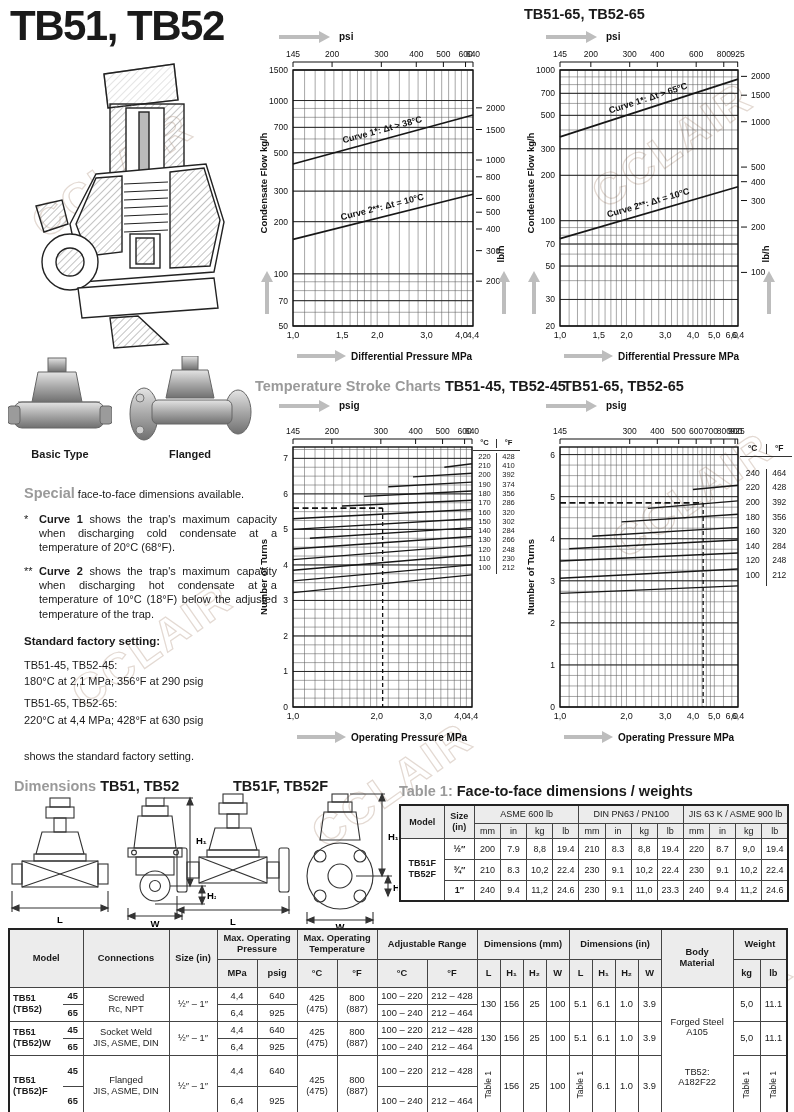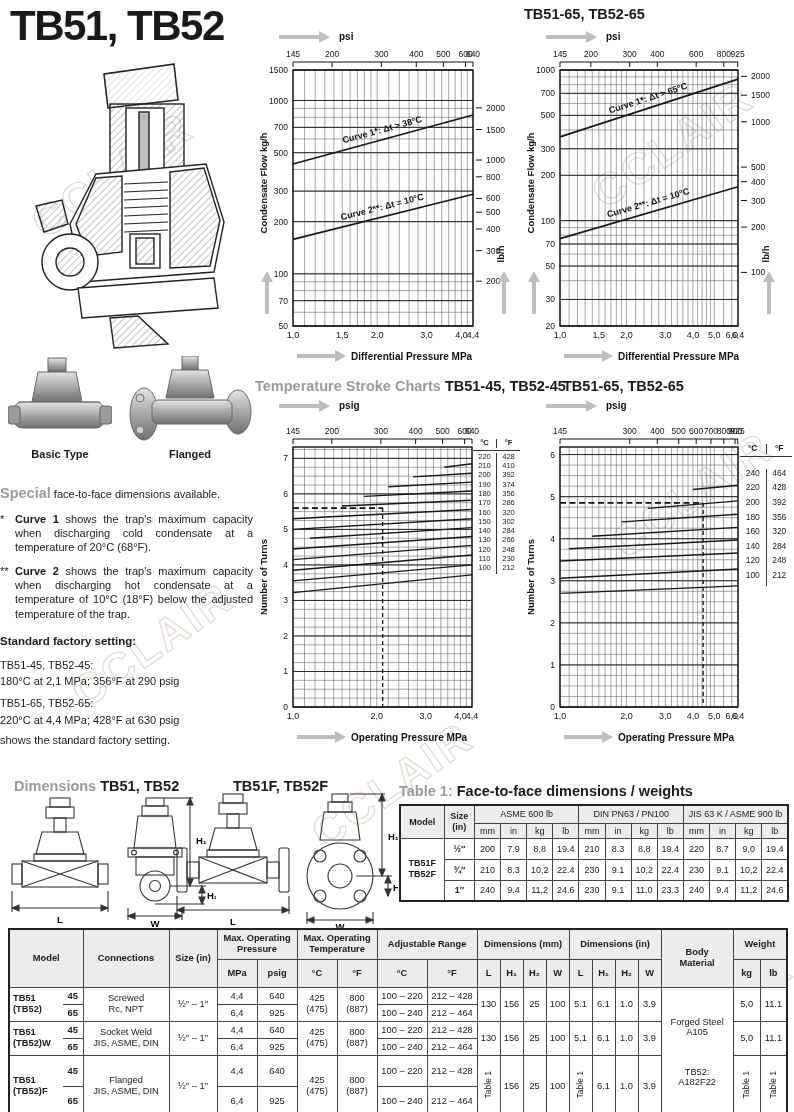--- a/index.html
+++ b/index.html
@@ -16,21 +16,21 @@
   .tscale{position:absolute;z-index:2}
   .ts-row{display:flex;line-height:1.15}
   .ts-row span{flex:1;text-align:center}
   .ts-row span + span{border-left:1px solid #333}
   .ts-head{font-weight:bold;border-bottom:1px solid #333;padding:2px 0 2px 0}
   
   #photos{left:8px;top:356px;width:250px;display:flex;gap:14px;z-index:1}
   .photo-wrap{display:flex;flex-direction:column;align-items:center}
   .caption{font-size:11px;font-weight:bold;margin-top:4px}
   
-  #notes{left:0;top:484px;width:253px;font-size:11px;line-height:1.3;z-index:1}
+  #notes{left:24px;top:484px;width:253px;font-size:11px;line-height:1.3;z-index:1}
   #notes .para{margin-bottom:9px;text-align:justify}
   .lead{color:#9a9a9a;font-weight:bold;font-size:14.5px}
   .mkpara{display:flex;margin-bottom:9px;text-align:justify}
   .mk{width:15px;flex:none}
   .bold{font-weight:bold}
   .factory-line{margin-bottom:2px}
   
   table{border-collapse:collapse;table-layout:fixed;background:#fff}
   th,td{border:1px solid #444;text-align:center;padding:0 1px;overflow:hidden}
   th{background:#ececec;font-weight:bold}
@@ -136,21 +136,21 @@
     <span><b>Curve 1</b><span> shows the trap's maximum capacity when discharging cold condensate at a temperature of 20°C (68°F).</span></span>
   </div>
   <div class="mkpara">
     <span class="mk">**</span>
     <span><b>Curve 2</b><span> shows the trap's maximum capacity when discharging hot condensate at a temperature of 10°C (18°F) below the adjusted temperature of the trap.</span></span>
   </div>
   <div class="para bold" style="font-size:11.5px;margin-top:13px">Standard factory setting:</div>
   <div class="factory-line">TB51-45, TB52-45:</div>
   <div class="factory-line" style="margin-bottom:8px">180°C at 2,1 MPa; 356°F at 290 psig</div>
   <div class="factory-line">TB51-65, TB52-65:</div>
-  <div class="factory-line" style="margin-bottom:6px">220°C at 4,4 MPa; 428°F at 630 psig</div>
+  <div class="factory-line" style="margin-bottom:22px">220°C at 4,4 MPa; 428°F at 630 psig</div>
   <div>shows the standard factory setting.</div>
 </div>
 
 <div class="abs hdg" id="h-cap2" style="left:524px;top:6px"><span>TB51-65, TB52-65</span></div>
 <div class="abs hdg" id="h-st" style="left:255px;top:378px"><span class="g">Temperature Stroke Charts </span><span>TB51-45, TB52-45</span></div>
 <div class="abs hdg" id="h-st2" style="left:563px;top:378px"><span>TB51-65, TB52-65</span></div>
 
 <svg class="chart" id="svg-cap45" style="left:255px;top:0" width="265" height="376" viewBox="0 0 265 376">
       <line x1="38" y1="70" x2="38" y2="326" stroke="#5d5d5d" stroke-width="0.55"></line>
       <line x1="49.57922501646545" y1="70" x2="49.57922501646545" y2="326" stroke="#5d5d5d" stroke-width="0.55"></line>

